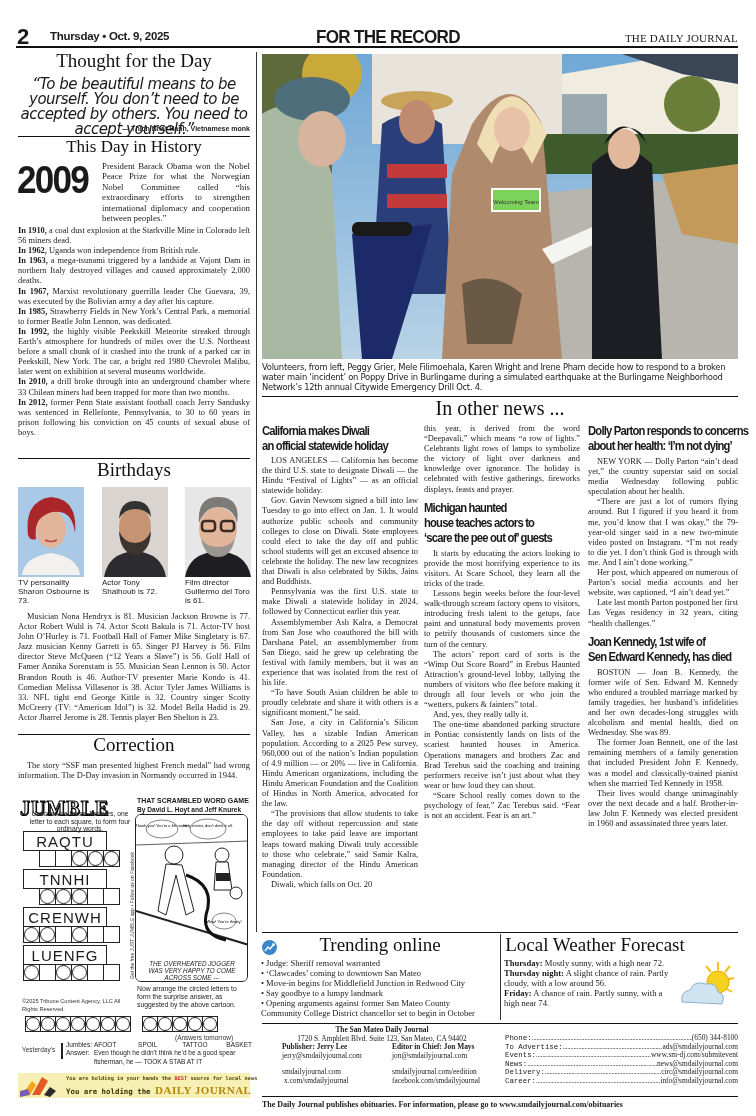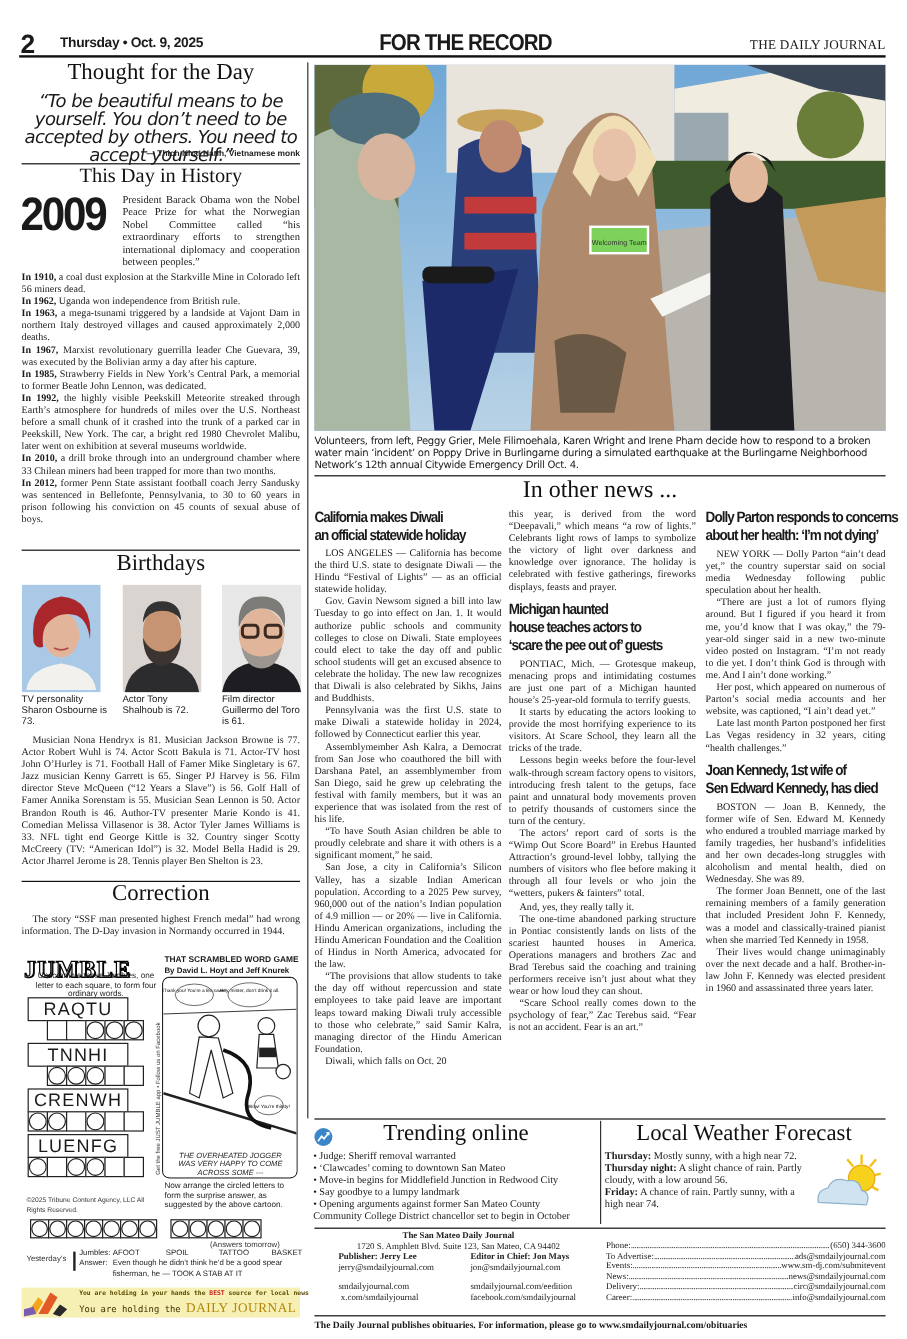--- a/index.html
+++ b/index.html
@@ -59,21 +59,21 @@
   #yesterday-label { left: 22px; top: 1046px; font-family: "Liberation Sans", sans-serif; font-size: 6.5px; color: #333; }
   #yesterday-bar { left: 61px; top: 1043px; width: 1.5px; height: 16px; background: #222; }
   #yesterday-body { left: 66px; top: 1041px; width: 186px; font-family: "Liberation Sans", sans-serif; font-size: 6.5px; line-height: 8.3px; color: #222; }
   #yesterday-body .jl { display: flex; }
   #yesterday-body .jl span { flex: 1; }
 
   
   #promo { left: 18px; top: 1073px; width: 232px; height: 25px; background: #f7f0b4; overflow: hidden; }
   #promo-line1 { left: 66px; top: 1075px; font-family: "DejaVu Sans Mono", monospace; font-weight: bold; font-size: 5.3px; color: #5a4a00; }
   #promo-line1 .best { color: #c62828; }
-  #promo-line2 { left: 66px; top: 1084px; font-family: "DejaVu Sans Mono", monospace; font-weight: normal; font-size: 7.4px; color: #3a2f00; }
+  #promo-line2 { left: 66px; top: 1084px; font-family: "DejaVu Sans Mono", monospace; font-weight: bold; font-size: 7.4px; color: #3a2f00; }
   #promo-line2 .dj { font-family: "Liberation Serif", serif; font-size: 11px; color: #b3860b; letter-spacing: 0.5px; }
 
   
   #photo { left: 262px; top: 54px; width: 476px; height: 305px; overflow: hidden; background: #8aa2b8; }
   #photo-caption { left: 262px; top: 362px; width: 478px; font-family: "DejaVu Sans", sans-serif; font-size: 8.4px; line-height: 10px; letter-spacing: -0.25px; }
 
   .headline { position: absolute; font-family: "Liberation Sans", sans-serif; font-weight: bold; font-size: 12.5px; line-height: 15px; letter-spacing: -0.9px; transform: scaleX(0.9); transform-origin: left; white-space: nowrap; }
   .col { position: absolute; }
 
   
@@ -81,21 +81,21 @@
   #trend-list { left: 261px; top: 958px; width: 240px; font-size: 8.5px; line-height: 10.1px; }
   #trend-list div { white-space: nowrap; }
 
   #weather-text { left: 504px; top: 958px; width: 170px; font-size: 8.6px; line-height: 10.1px; }
   #weather-icon { left: 676px; top: 958px; width: 62px; height: 58px; }
 
   
   #footer-left { left: 262px; top: 1026px; width: 240px; font-size: 7.4px; line-height: 8.5px; color: #222; }
   #footer-right { left: 505px; top: 1034px; width: 233px; font-size: 7.4px; line-height: 8.5px; color: #222; }
   .dl { display: flex; white-space: nowrap; overflow: hidden; }
-  .dl .lab { flex: none; }
+  .dl .lab { flex: none; font-family: Liberation Mono, monospace; }
   .dl .dots { flex: 1; overflow: hidden; }
   .dl .dots::before { content: "..........................................................................................................."; letter-spacing: -0.3px; }
   .dl .val { flex: none; }
   #obit-line { left: 262px; top: 1100px; font-size: 8px; font-weight: bold; }
 </style>
 </head>
 <body>
 
 <div class="abs" id="pagenum">2</div>
 <div class="abs" id="dateline">Thursday • Oct. 9, 2025</div>
@@ -340,21 +340,20 @@
     <p class="ind">“The provisions that allow students to take the day off without repercussion and state employees to take paid leave are important leaps toward making Diwali truly accessible to those who celebrate,” said Samir Kalra, managing director of the Hindu American Foundation.</p>
     <p class="ind">Diwali, which falls on Oct. 20</p>
   </div>
 <div class="col body-text" id="col2" style="left:424px;top:424px;width:156px;">
     <p>this year, is derived from the word “Deepavali,” which means “a row of lights.” Celebrants light rows of lamps to symbolize the victory of light over darkness and knowledge over ignorance. The holiday is celebrated with festive gatherings, fireworks displays, feasts and prayer.</p>
     <div class="cond" style="font-size: 12.5px; line-height: 15px; letter-spacing: -0.9px; transform: scaleX(0.9); transform-origin: left center; white-space: nowrap; margin: 6px 0px 3px;">
       <div>Michigan haunted</div>
       <div>house teaches actors to</div>
       <div>‘scare the pee out of’ guests</div>
     </div>
-    <p class="ind">PONTIAC, Mich. — Grotesque makeup, menacing props and intimidating costumes are just one part of a Michigan haunted house’s 25-year-old formula to terrify guests.</p>
     <p class="ind">It starts by educating the actors looking to provide the most horrifying experience to its visitors. At Scare School, they learn all the tricks of the trade.</p>
     <p class="ind">Lessons begin weeks before the four-level walk-through scream factory opens to visitors, introducing fresh talent to the getups, face paint and unnatural body movements proven to petrify thousands of customers since the turn of the century.</p>
     <p class="ind">The actors’ report card of sorts is the “Wimp Out Score Board” in Erebus Haunted Attraction’s ground-level lobby, tallying the numbers of visitors who flee before making it through all four levels or who join the “wetters, pukers &amp; fainters” total.</p>
     <p class="ind">And, yes, they really tally it.</p>
     <p class="ind">The one-time abandoned parking structure in Pontiac consistently lands on lists of the scariest haunted houses in America. Operations managers and brothers Zac and Brad Terebus said the coaching and training performers receive isn’t just about what they wear or how loud they can shout.</p>
     <p class="ind">“Scare School really comes down to the psychology of fear,” Zac Terebus said. “Fear is not an accident. Fear is an art.”</p>
   </div>
 <div class="col body-text" id="col3" style="left:588px;top:424px;width:150px;">
     <div></div>
     <div class="cond" style="font-size: 12.5px; line-height: 15px; letter-spacing: -0.9px; transform: scaleX(0.9); transform-origin: left center; white-space: nowrap; margin: 0px 0px 3px;">
@@ -386,21 +385,21 @@
 <div class="sec-head" style="left:280px;width:200px;top:934px;font-size:19px;">Trending online</div>
 <div class="abs" id="trend-list">
     <div>• Judge: Sheriff removal warranted</div>
     <div>• ‘Clawcades’ coming to downtown San Mateo</div>
     <div>• Move-in begins for Middlefield Junction in Redwood City</div>
     <div>• Say goodbye to a lumpy landmark</div>
     <div>• Opening arguments against former San Mateo County</div>
     <div>Community College District chancellor set to begin in October</div>
   </div>
 
-<div class="sec-head" style="left:502px;width:236px;top:934px;font-size:19px;">Local Weather Forecast</div>
+<div class="sec-head" style="left:477px;width:236px;top:934px;font-size:19px;">Local Weather Forecast</div>
 <div class="abs" id="weather-text">
     <div><b>Thursday:</b><span> Mostly sunny, with a high near 72.</span></div>
     <div><b>Thursday night:</b><span> A slight chance of rain. Partly cloudy, with a low around 56.</span></div>
     <div><b>Friday:</b><span> A chance of rain. Partly sunny, with a high near 74.</span></div>
   </div>
 <div class="abs" id="weather-icon">
   <svg width="62" height="58" viewBox="0 0 62 58">
     <g stroke="#f3c21a" stroke-width="2">
       <line x1="42" y1="4" x2="42" y2="12"></line>
         <line x1="58" y1="20" x2="50" y2="22"></line>
@@ -431,21 +430,21 @@
       <div style="height:8px;"></div>
       <div>smdailyjournal.com/eedition</div>
       <div>facebook.com/smdailyjournal</div>
     </div>
   </div>
 </div>
 <div class="abs serif" id="footer-right">
     <div class="dl">
       <span class="lab">Phone:</span>
       <span class="dots"></span>
-      <span class="val">(650) 344-3600</span>
+      <span class="val">(650) 344-8100</span>
     </div>
     <div class="dl">
       <span class="lab">To Advertise:</span>
       <span class="dots"></span>
       <span class="val">ads@smdailyjournal.com</span>
     </div>
     <div class="dl">
       <span class="lab">Events:</span>
       <span class="dots"></span>
       <span class="val">www.sm-dj.com/submitevent</span>

